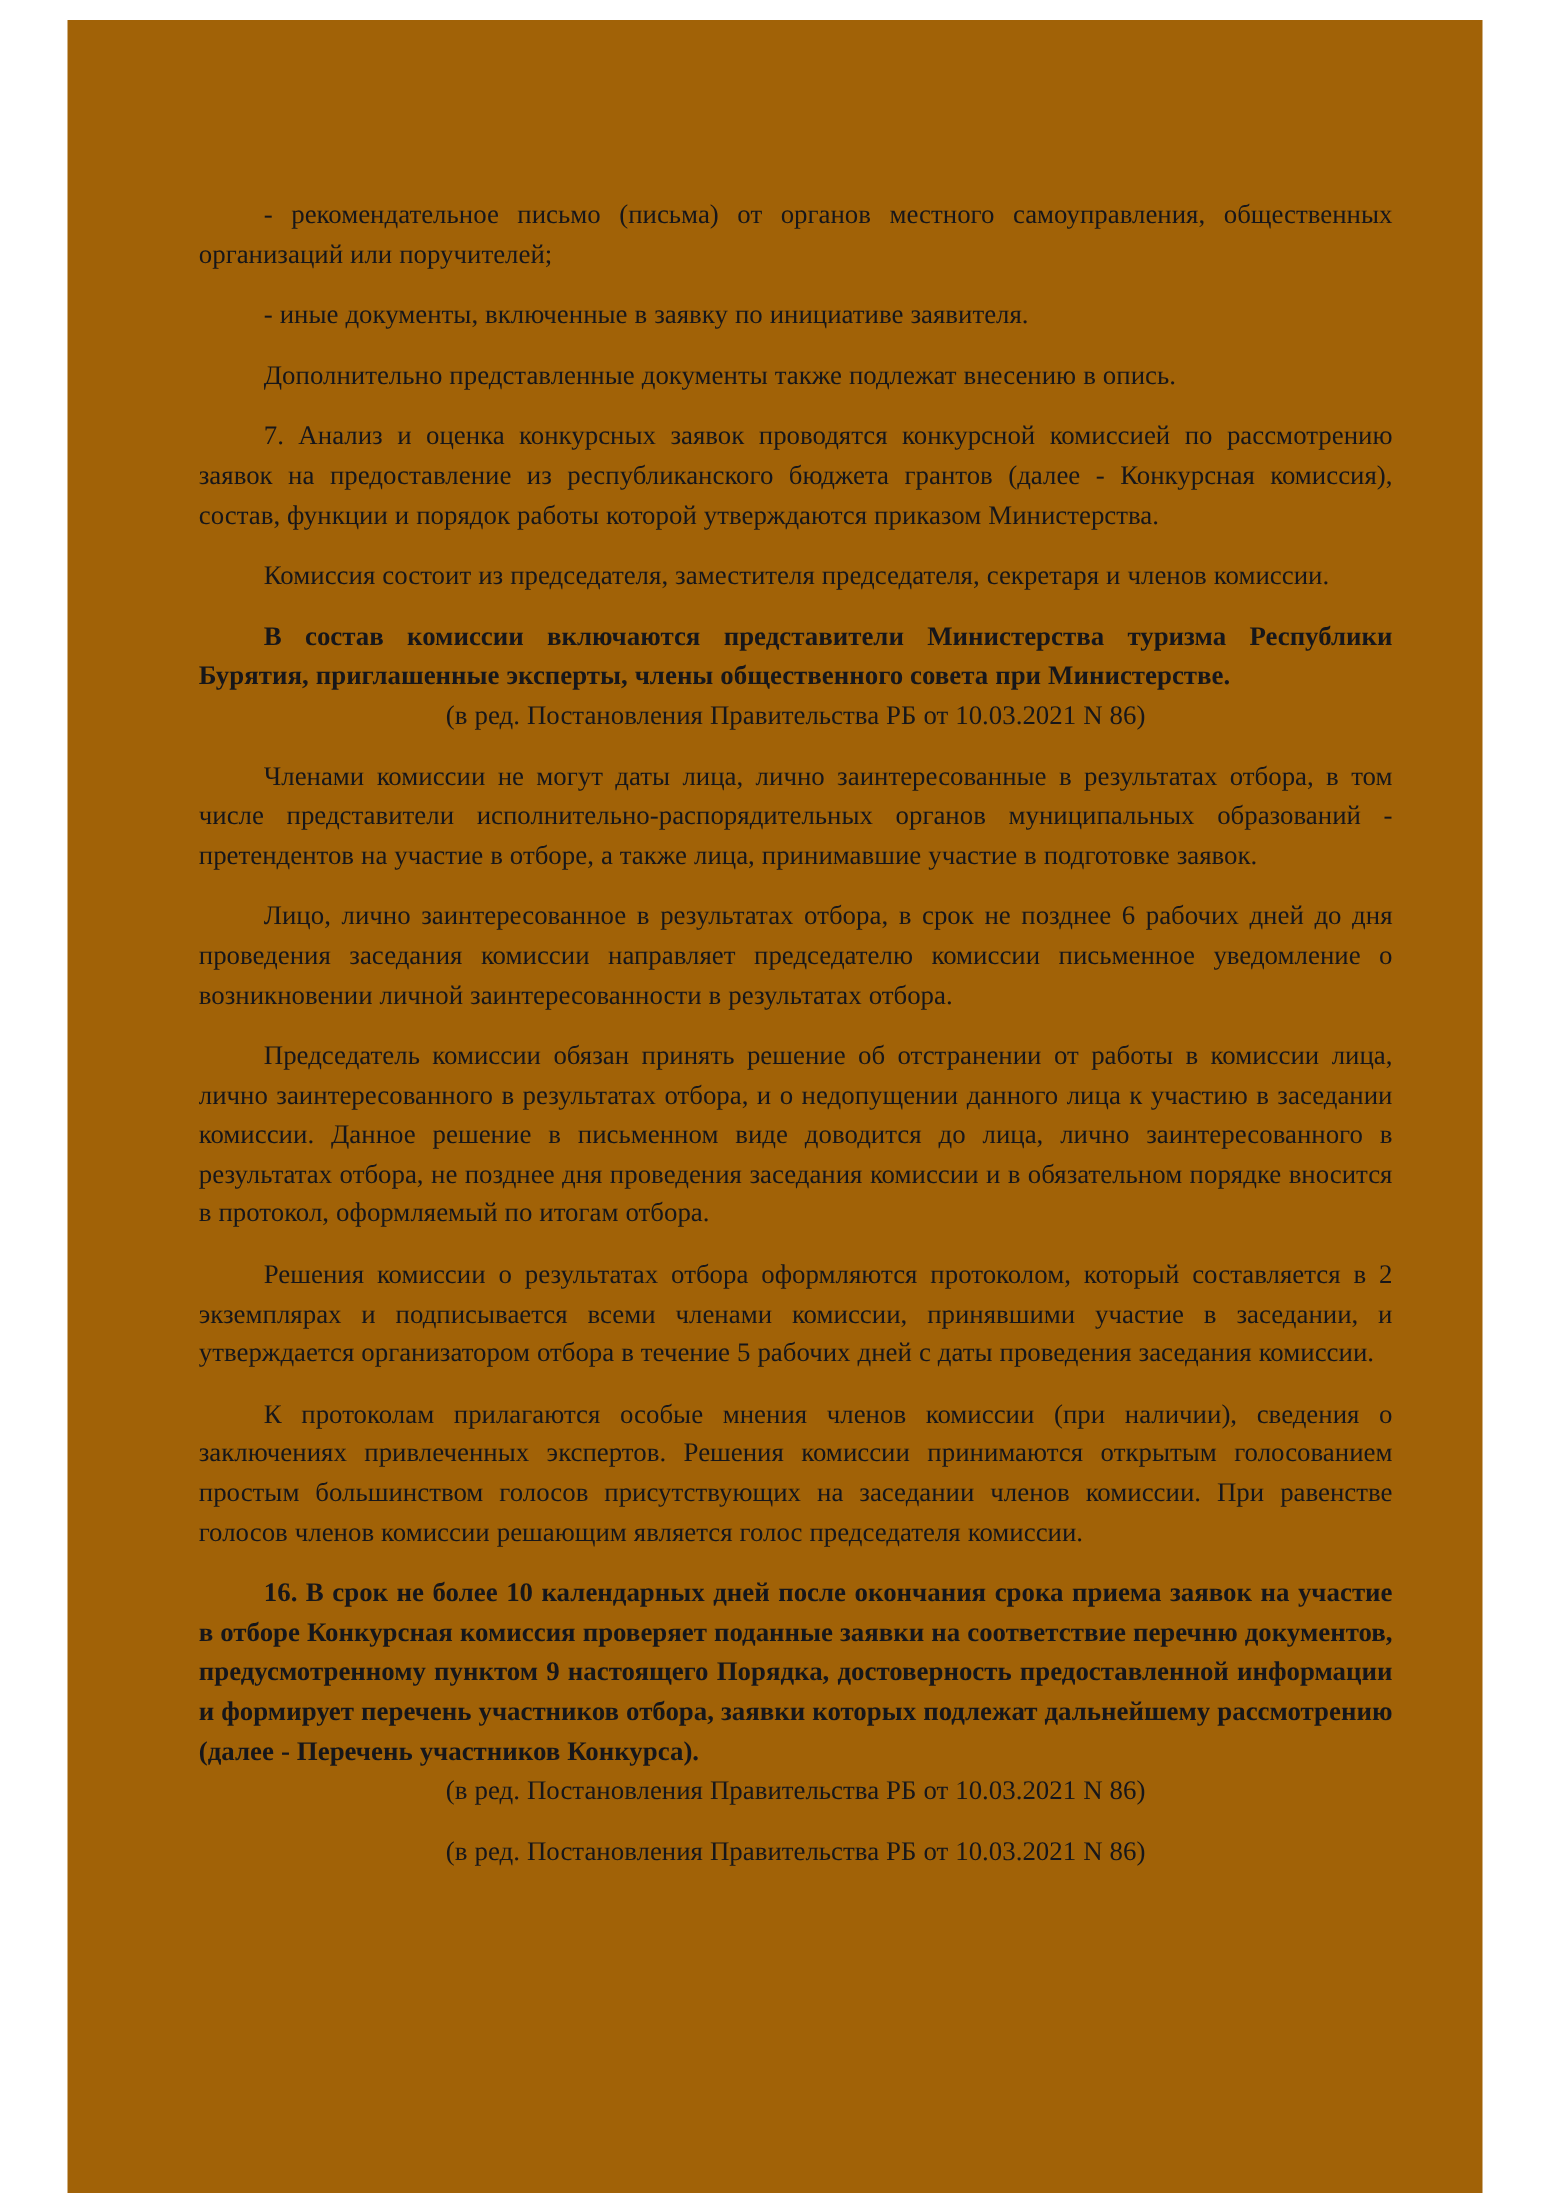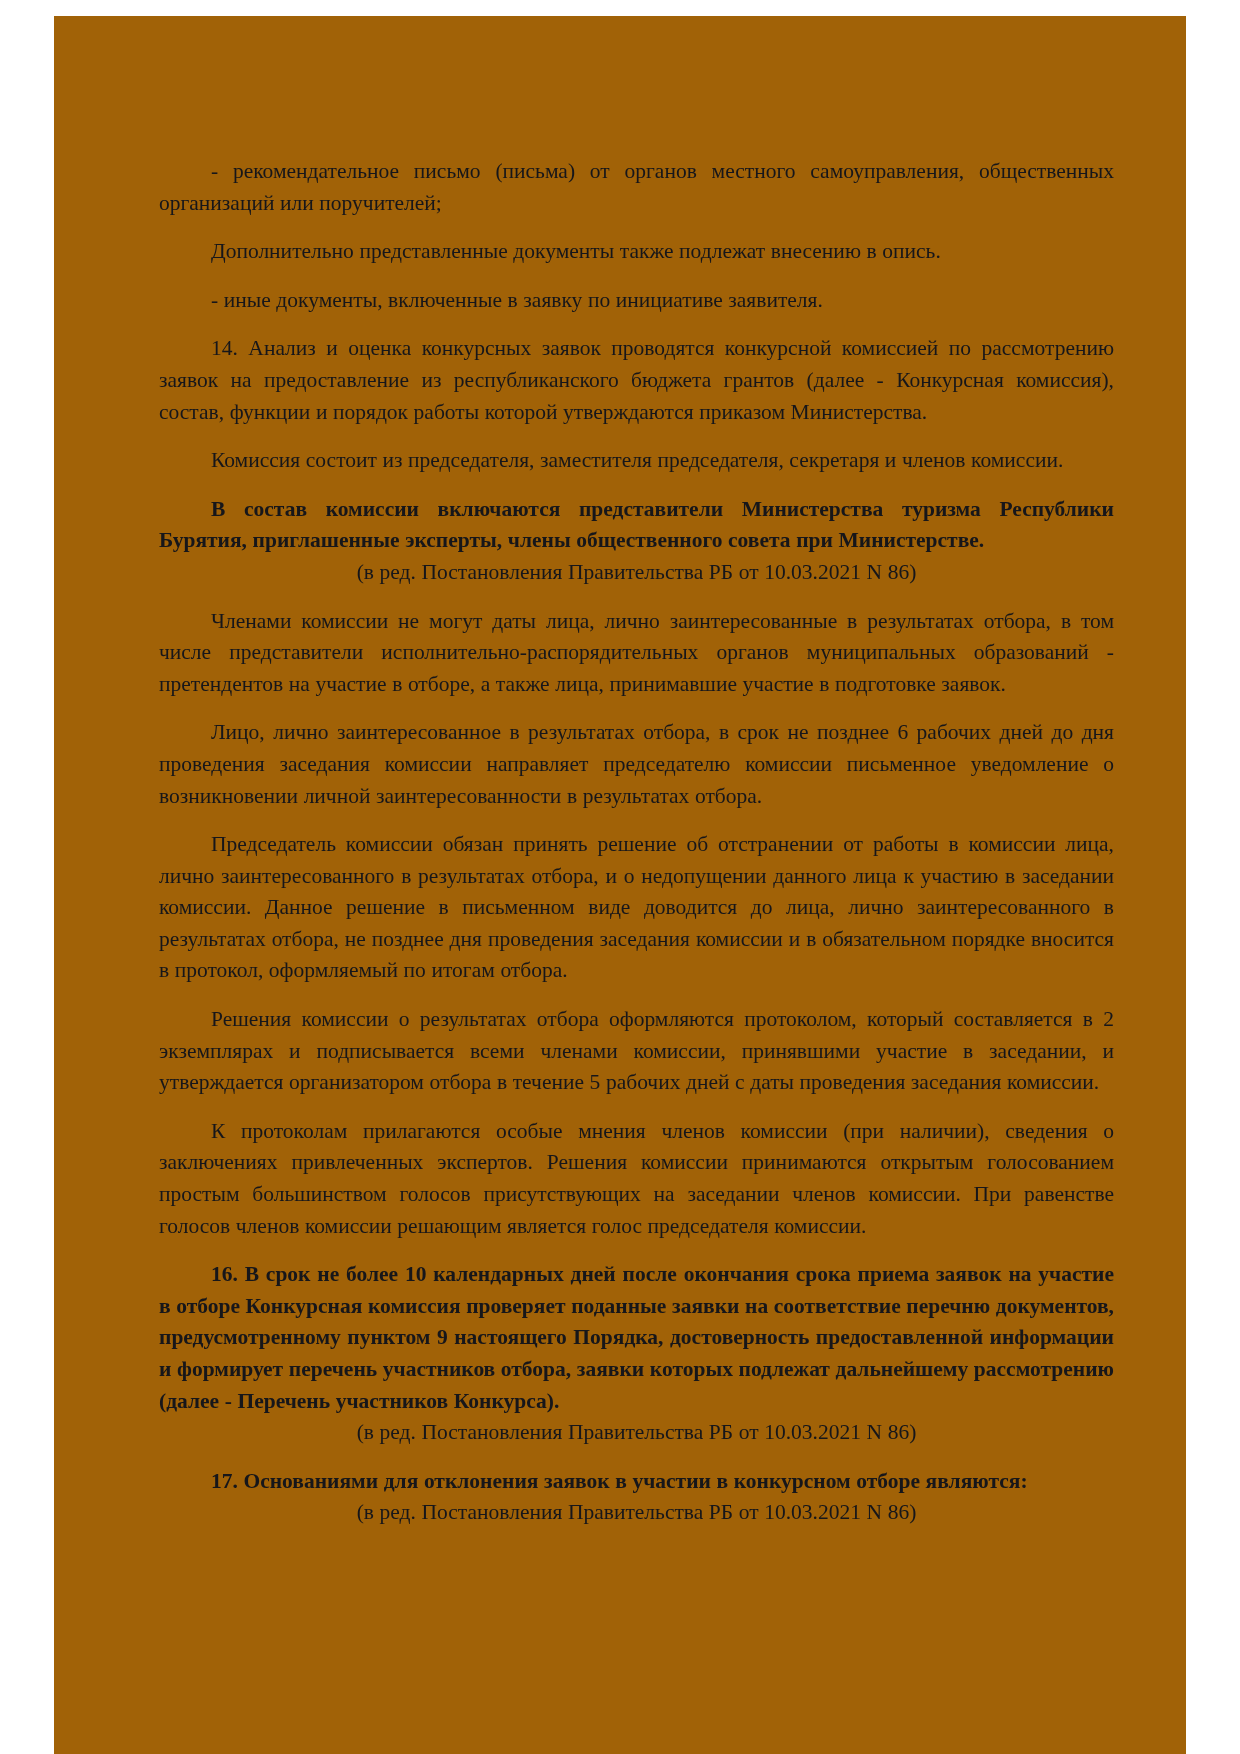--- a/index.html
+++ b/index.html
@@ -47,25 +47,25 @@
   }
 </style>
 </head>
 <body>
 
 <div class="page">
   <div class="doc-body">
 
     <p class="para">- рекомендательное письмо (письма) от органов местного самоуправления, общественных организаций или поручителей;</p>
 
+    <p class="para">- иные документы, включенные в заявку по инициативе заявителя.</p>
+
     <p class="para">Дополнительно представленные документы также подлежат внесению в опись.</p>
 
-    <p class="para">- иные документы, включенные в заявку по инициативе заявителя.</p>
-
-    <p class="para">14. Анализ и оценка конкурсных заявок проводятся конкурсной комиссией по рассмотрению заявок на предоставление из республиканского бюджета грантов (далее - Конкурсная комиссия), состав, функции и порядок работы которой утверждаются приказом Министерства.</p>
+    <p class="para">7. Анализ и оценка конкурсных заявок проводятся конкурсной комиссией по рассмотрению заявок на предоставление из республиканского бюджета грантов (далее - Конкурсная комиссия), состав, функции и порядок работы которой утверждаются приказом Министерства.</p>
 
 
     <p class="para">Комиссия состоит из председателя, заместителя председателя, секретаря и членов комиссии.</p>
 
     <p class="para tight">В состав комиссии включаются представители Министерства туризма Республики Бурятия, приглашенные эксперты, члены общественного совета при Министерстве.</p>
 
     <p class="para amend">(в ред. Постановления Правительства РБ от 10.03.2021 N 86)</p>
 
     <p class="para">Членами комиссии не могут даты лица, лично заинтересованные в результатах отбора, в том числе представители исполнительно-распорядительных органов муниципальных образований - претендентов на участие в отборе, а также лица, принимавшие участие в подготовке заявок.</p>
 
@@ -74,18 +74,17 @@
     <p class="para">Председатель комиссии обязан принять решение об отстранении от работы в комиссии лица, лично заинтересованного в результатах отбора, и о недопущении данного лица к участию в заседании комиссии. Данное решение в письменном виде доводится до лица, лично заинтересованного в результатах отбора, не позднее дня проведения заседания комиссии и в обязательном порядке вносится в протокол, оформляемый по итогам отбора.</p>
 
     <p class="para">Решения комиссии о результатах отбора оформляются протоколом, который составляется в 2 экземплярах и подписывается всеми членами комиссии, принявшими участие в заседании, и утверждается организатором отбора в течение 5 рабочих дней с даты проведения заседания комиссии.</p>
 
     <p class="para">К протоколам прилагаются особые мнения членов комиссии (при наличии), сведения о заключениях привлеченных экспертов. Решения комиссии принимаются открытым голосованием простым большинством голосов присутствующих на заседании членов комиссии. При равенстве голосов членов комиссии решающим является голос председателя комиссии.</p>
 
     <p class="para tight">16. В срок не более 10 календарных дней после окончания срока приема заявок на участие в отборе Конкурсная комиссия проверяет поданные заявки на соответствие перечню документов, предусмотренному пунктом 9 настоящего Порядка, достоверность предоставленной информации и формирует перечень участников отбора, заявки которых подлежат дальнейшему рассмотрению (далее - Перечень участников Конкурса).</p>
 
     <p class="para amend">(в ред. Постановления Правительства РБ от 10.03.2021 N 86)</p>
 
-    <p class="para last-left tight">17. Основаниями для отклонения заявок в участии в конкурсном отборе являются:</p>
 
     <p class="para amend">(в ред. Постановления Правительства РБ от 10.03.2021 N 86)</p>
 
   </div>
 </div>
 
 </body></html>

